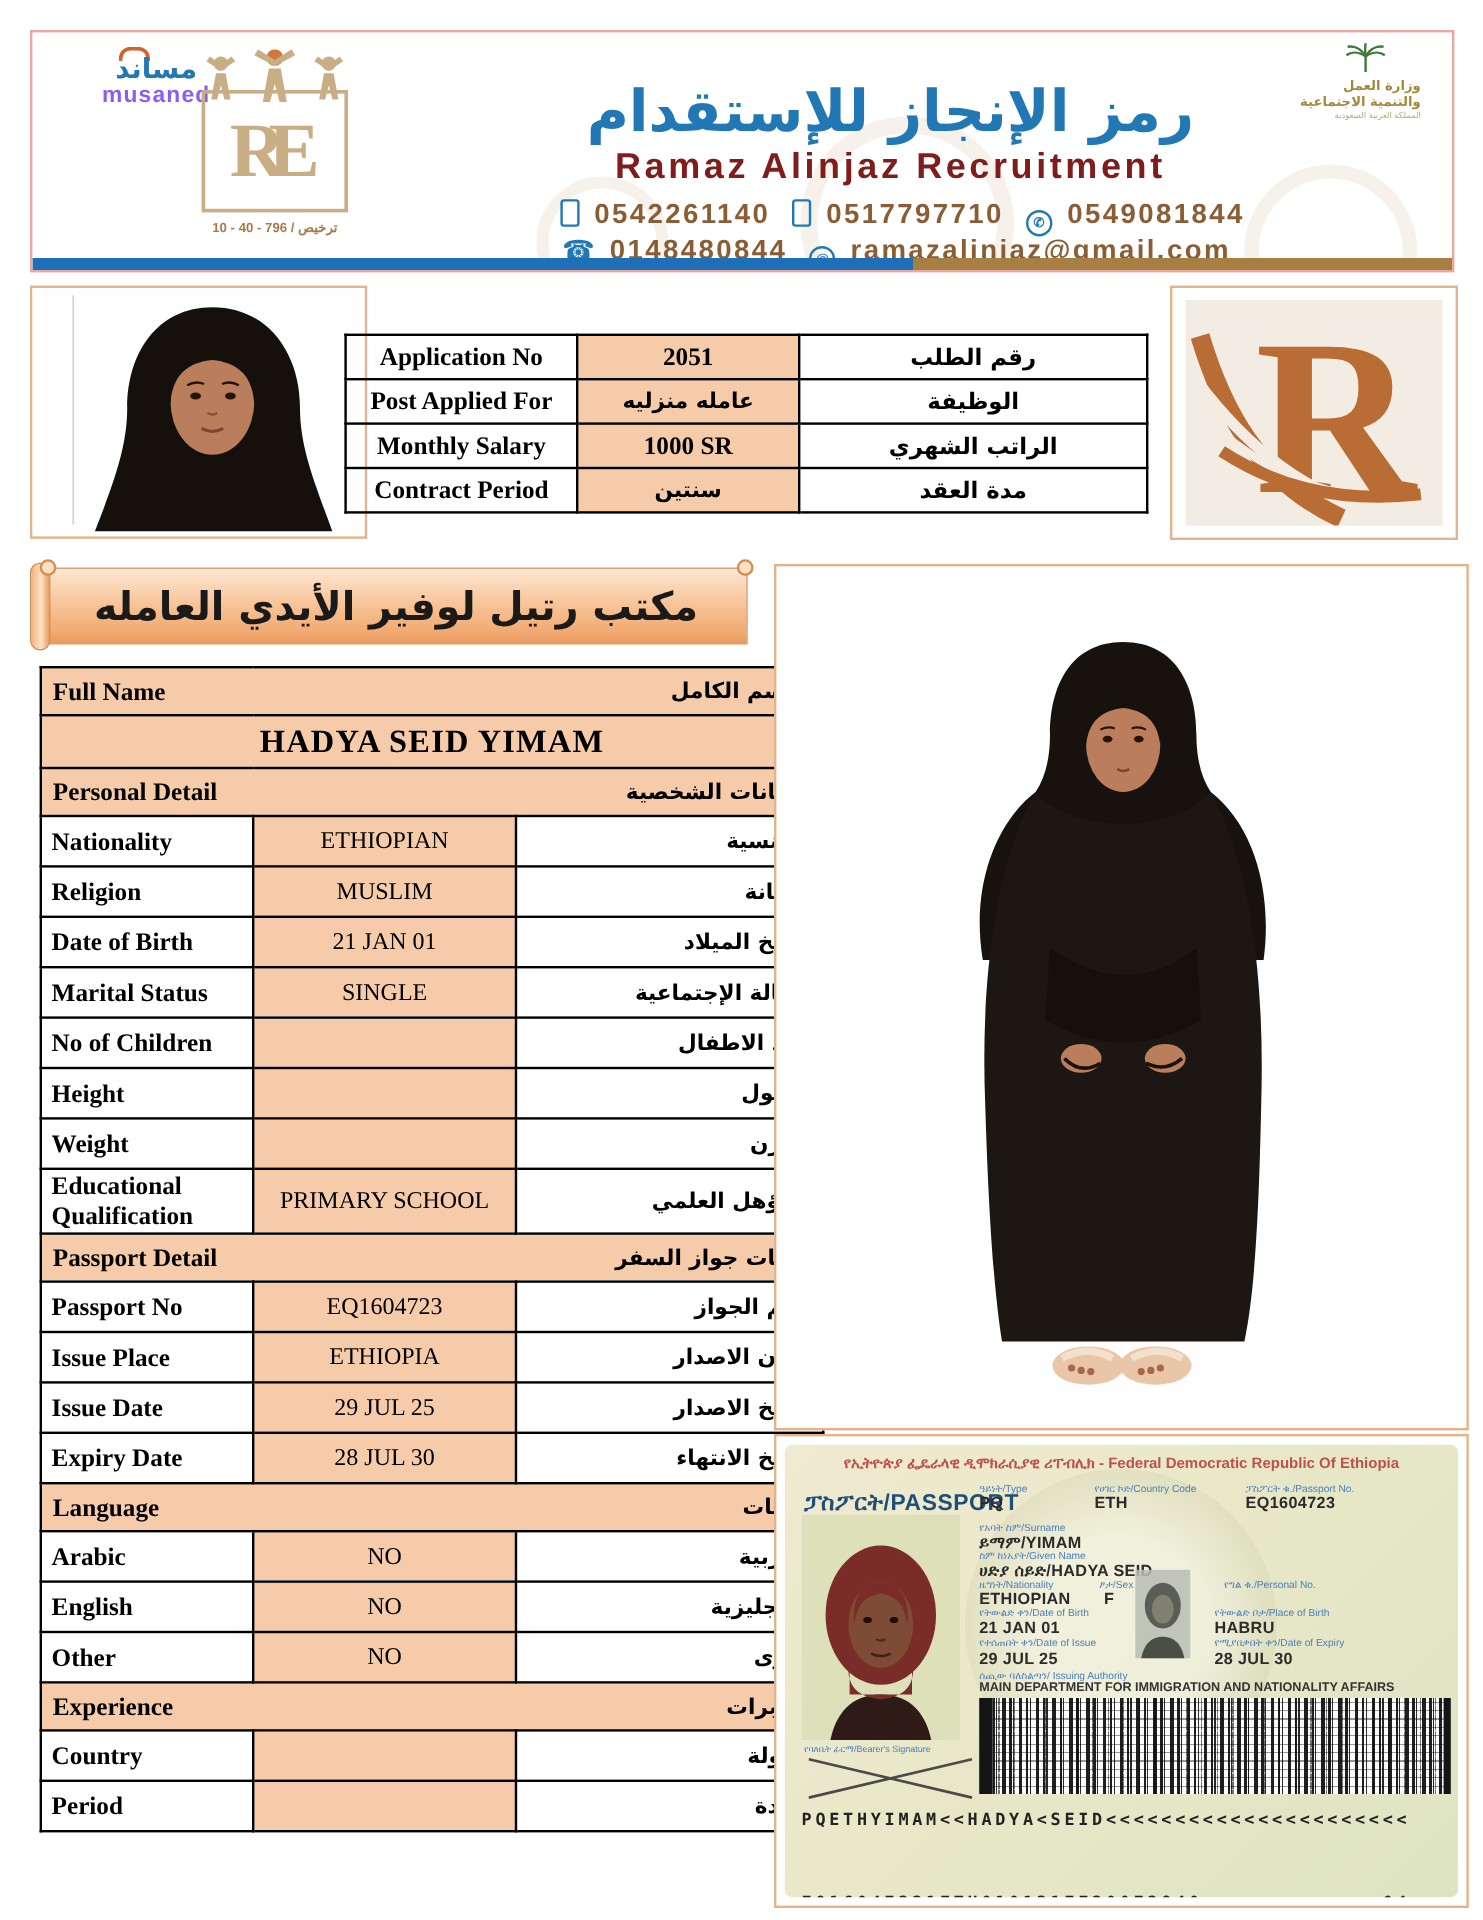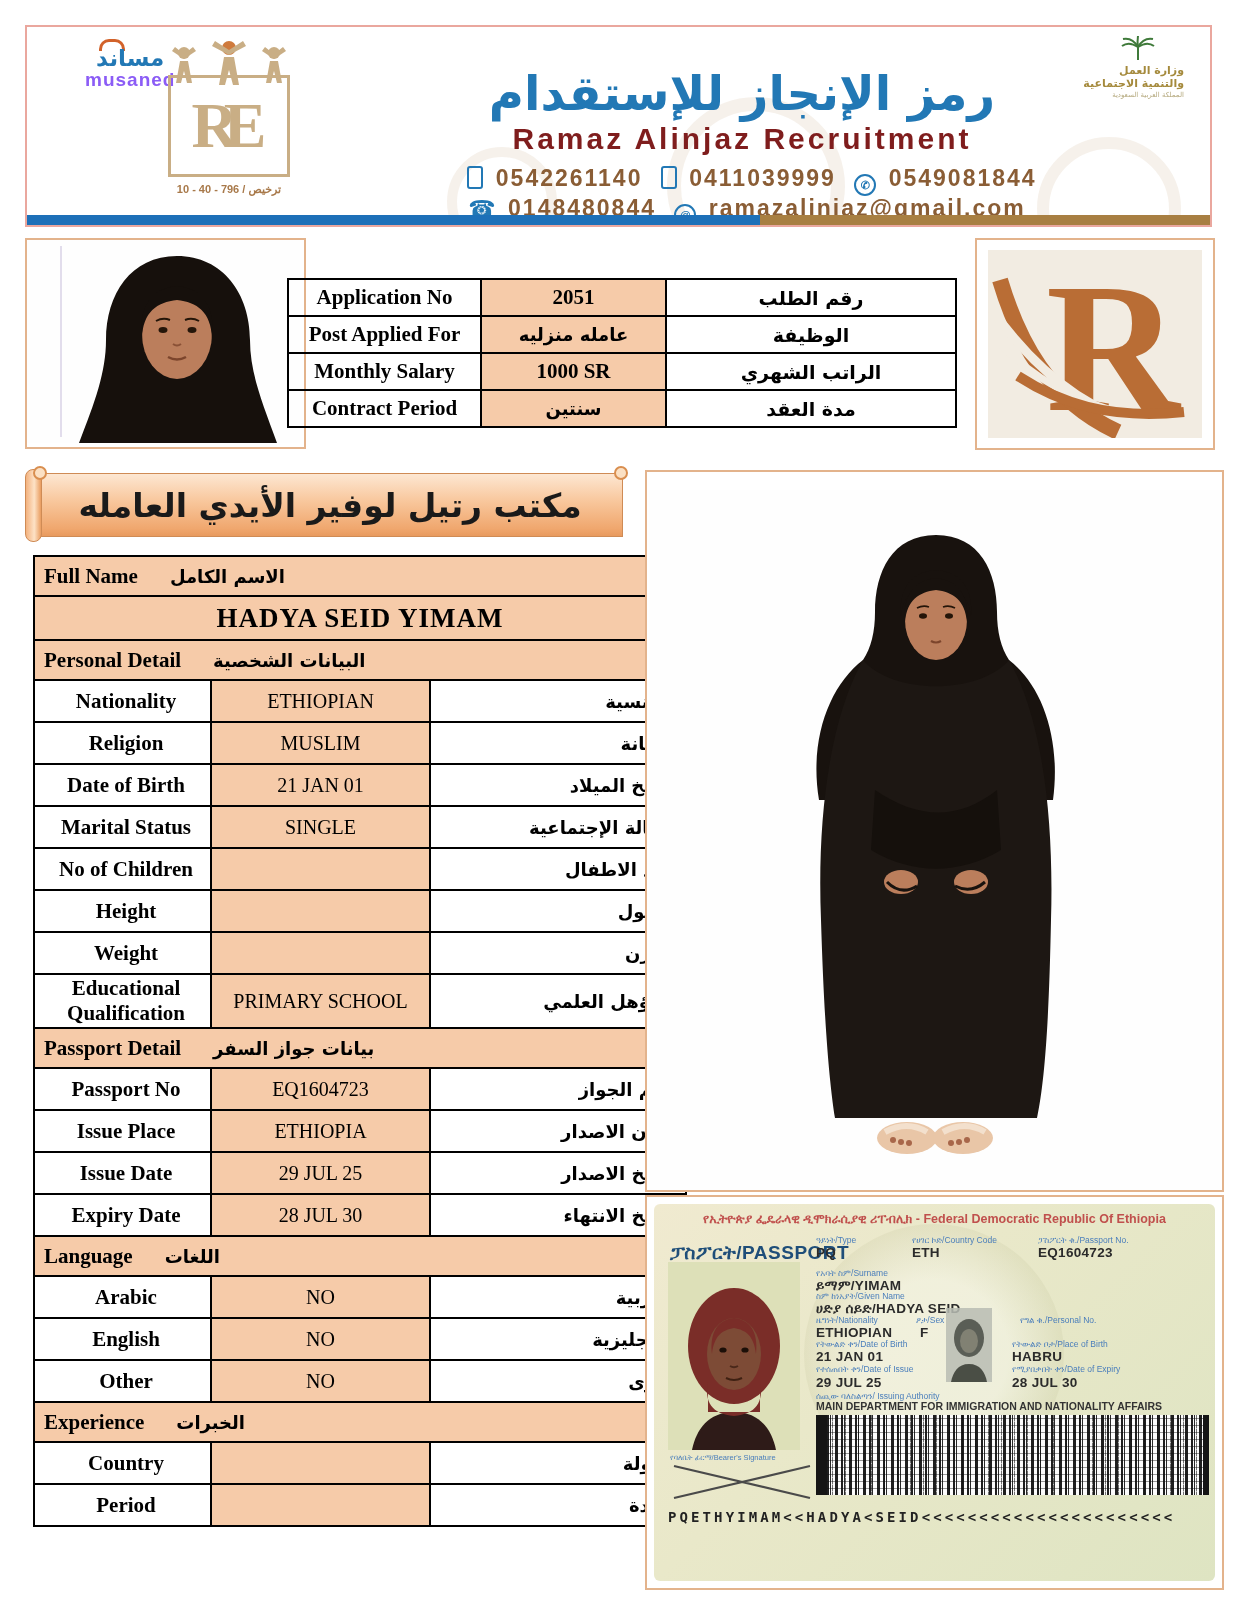--- a/index.html
+++ b/index.html
@@ -64,25 +64,25 @@
   #banner .curl.tl{left:8px;top:-2px;}
   #banner .curl.tr{right:0;top:-2px;}
   #banner-text{font-family:"DejaVu Sans",sans-serif;font-weight:bold;font-size:33px;color:#1a1a1a;direction:rtl;}
 
   
   #bio-tbl{position:absolute;left:33px;top:555px;border-collapse:collapse;table-layout:fixed;}
   #bio-tbl td{border:2px solid #000;vertical-align:middle;overflow:hidden;}
   #bio-tbl tr.data{height:42px;}
   #bio-tbl tr.sec{height:40px;}
   #bio-tbl tr.namerow{height:44px;padding-left:28px;}
-  .bio-lbl{width:166px;font-weight:bold;font-size:21px;padding-left:8px;text-align:center;}
+  .bio-lbl{width:166px;font-weight:bold;font-size:21px;padding-left:8px;}
   .bio-val{width:181px;background:#f6cba9;text-align:center;font-size:20px;padding:0 18px;}
   .bio-ar{width:243px;font-family:"DejaVu Sans",sans-serif;font-weight:bold;font-size:18px;text-align:right;padding-right:10px;direction:rtl;}
   tr.sec td{background:#f6cba9;}
-  .secwrap{display:flex;justify-content:flex-start;align-items:center;padding:0 10px 0 8px;gap:32px;}
+  .secwrap{display:flex;justify-content:space-between;align-items:center;padding:0 10px 0 8px;gap:32px;}
   .sec-en{font-weight:bold;font-size:21px;}
   .sec-ar{font-family:"DejaVu Sans",sans-serif;font-weight:bold;font-size:18px;direction:rtl;}
   tr.namerow td{background:#f6cba9;text-align:center;font-weight:bold;font-size:27px;letter-spacing:1px;}
 
   
   #fullbody-box{position:absolute;left:645px;top:470px;width:575px;height:718px;border:2px solid #e3b38c;background:#fff;
        display:flex;align-items:flex-end;justify-content:center;}
   #passport-box{position:absolute;left:645px;top:1195px;width:575px;height:391px;border:2px solid #e3b38c;background:#fff;}
   #pp{position:absolute;left:7px;top:7px;right:7px;bottom:7px;border-radius:6px;overflow:hidden;
       background:linear-gradient(135deg,#f0ead0 0%,#e9e8c9 40%,#dee4c2 100%);
@@ -158,21 +158,21 @@
 
     <div id="titles">
       <div id="title-ar">رمز الإنجاز للإستقدام</div>
       <div id="title-en">Ramaz Alinjaz Recruitment</div>
     </div>
 
     <div class="phone-row" id="phones1">
       <span class="ic ic-mobile"></span>
       <span>0542261140</span>
       <span class="ic ic-mobile"></span>
-      <span>0411039999</span>
+      <span>0517797710</span>
       <span class="ic ic-circle">✆</span>
       <span>0549081844</span>
     </div>
     <div class="phone-row" id="phones2">
       <span class="ic-tel">☎</span>
       <span>0148480844</span>
       <span class="ic ic-circle">@</span>
       <span>ramazalinjaz@gmail.com</span>
     </div>
 

